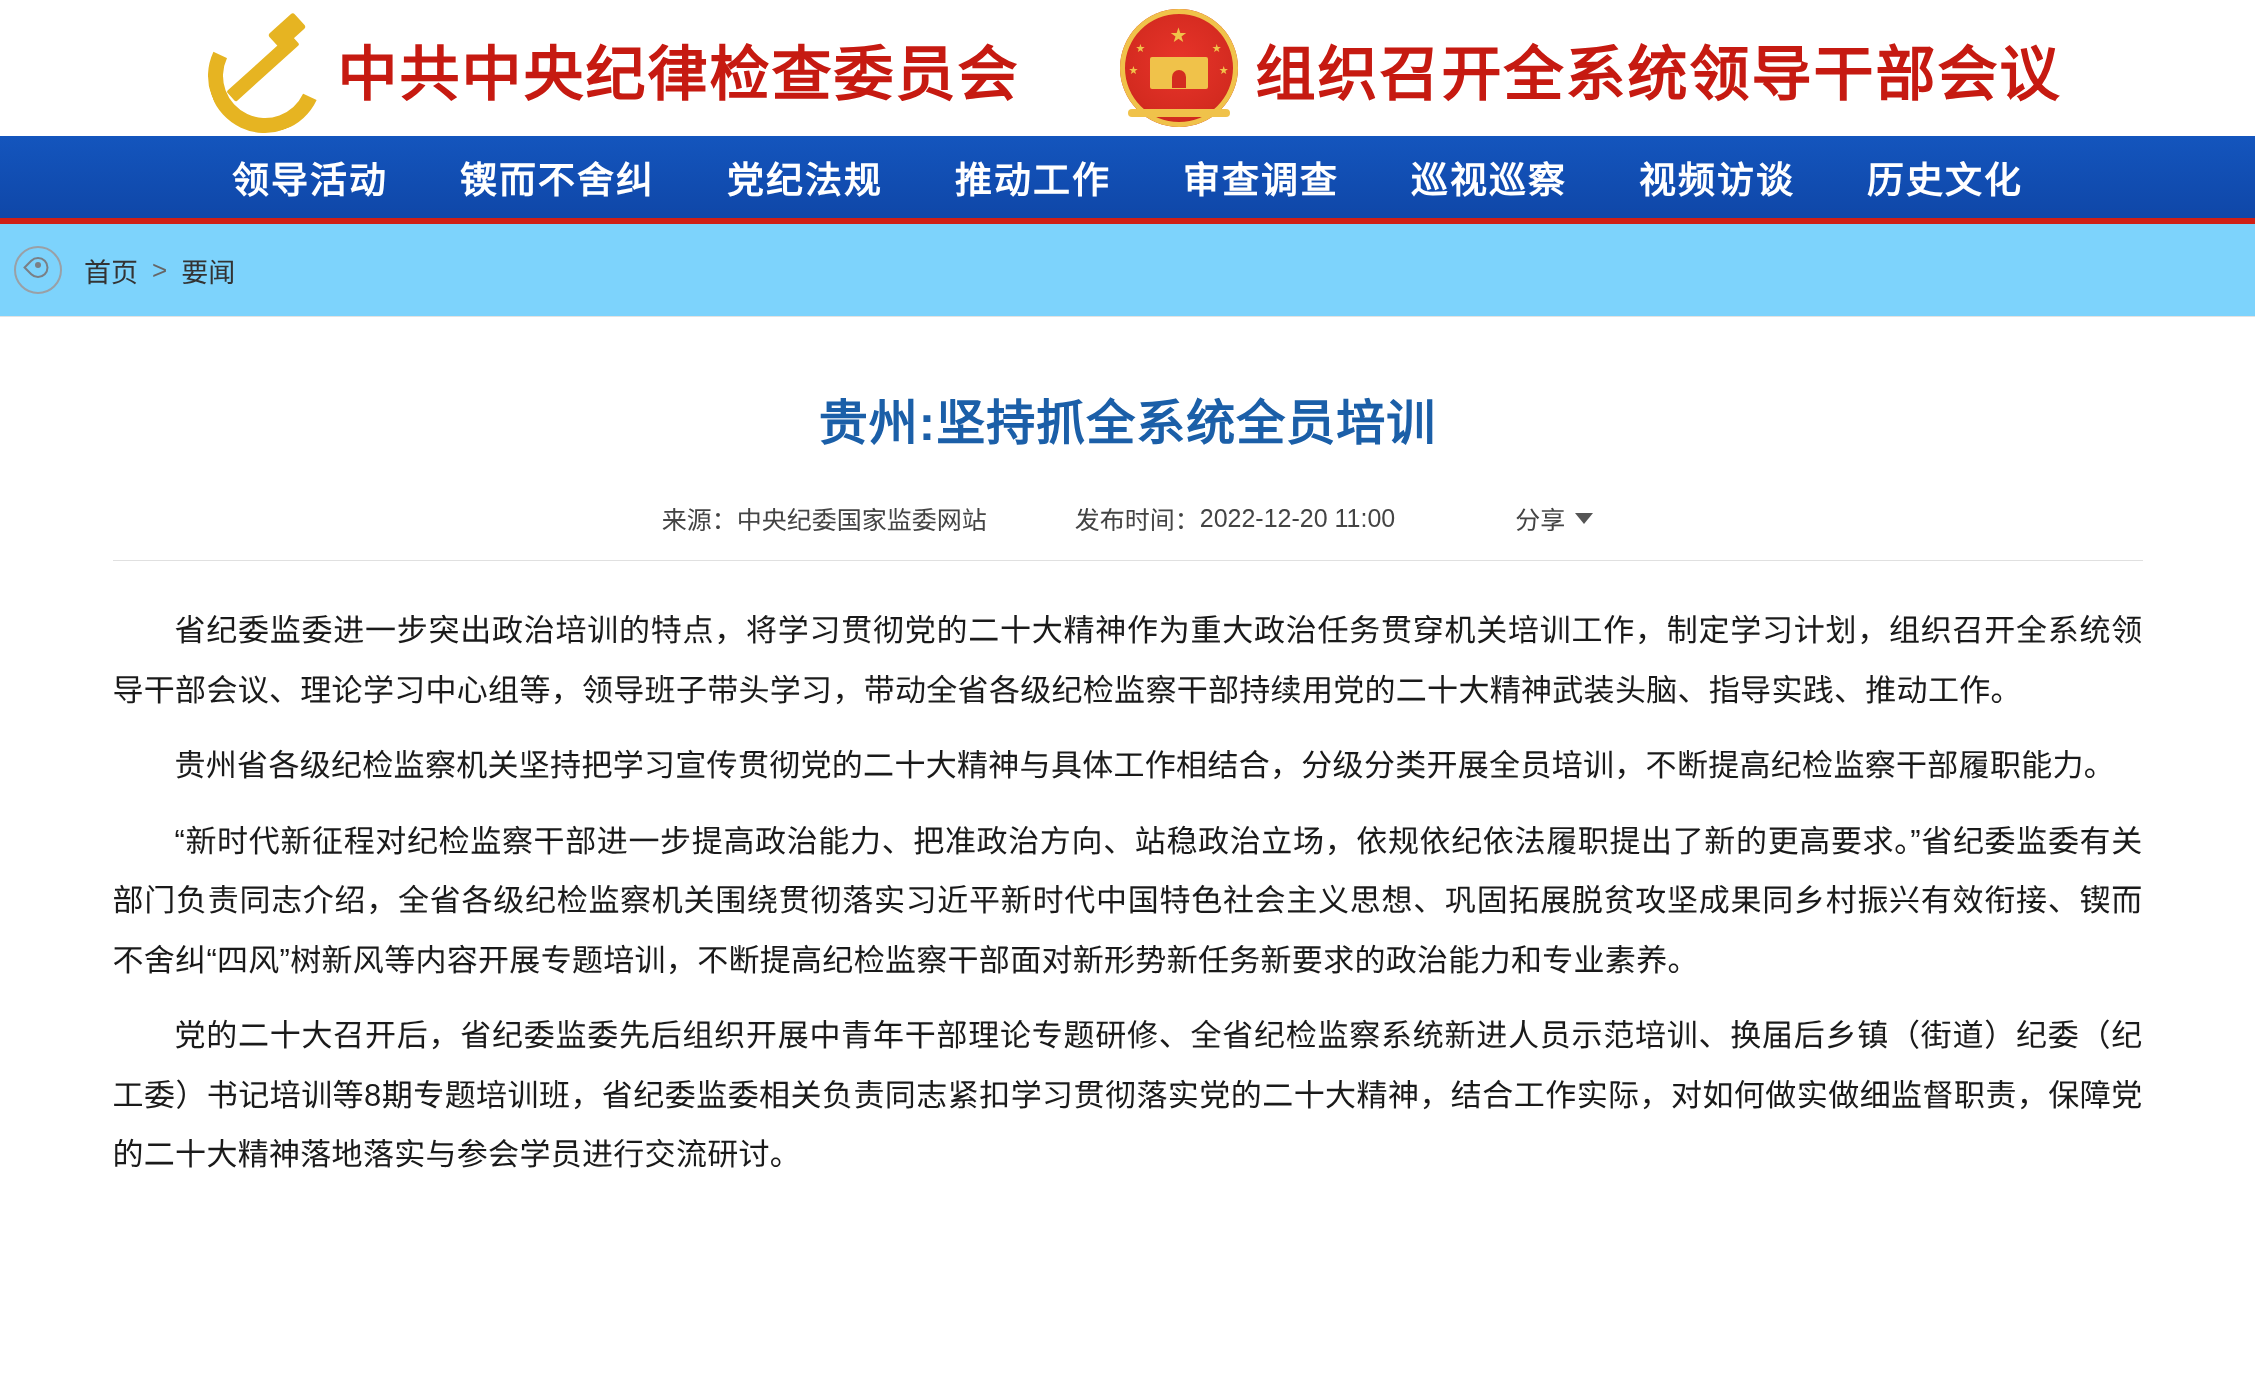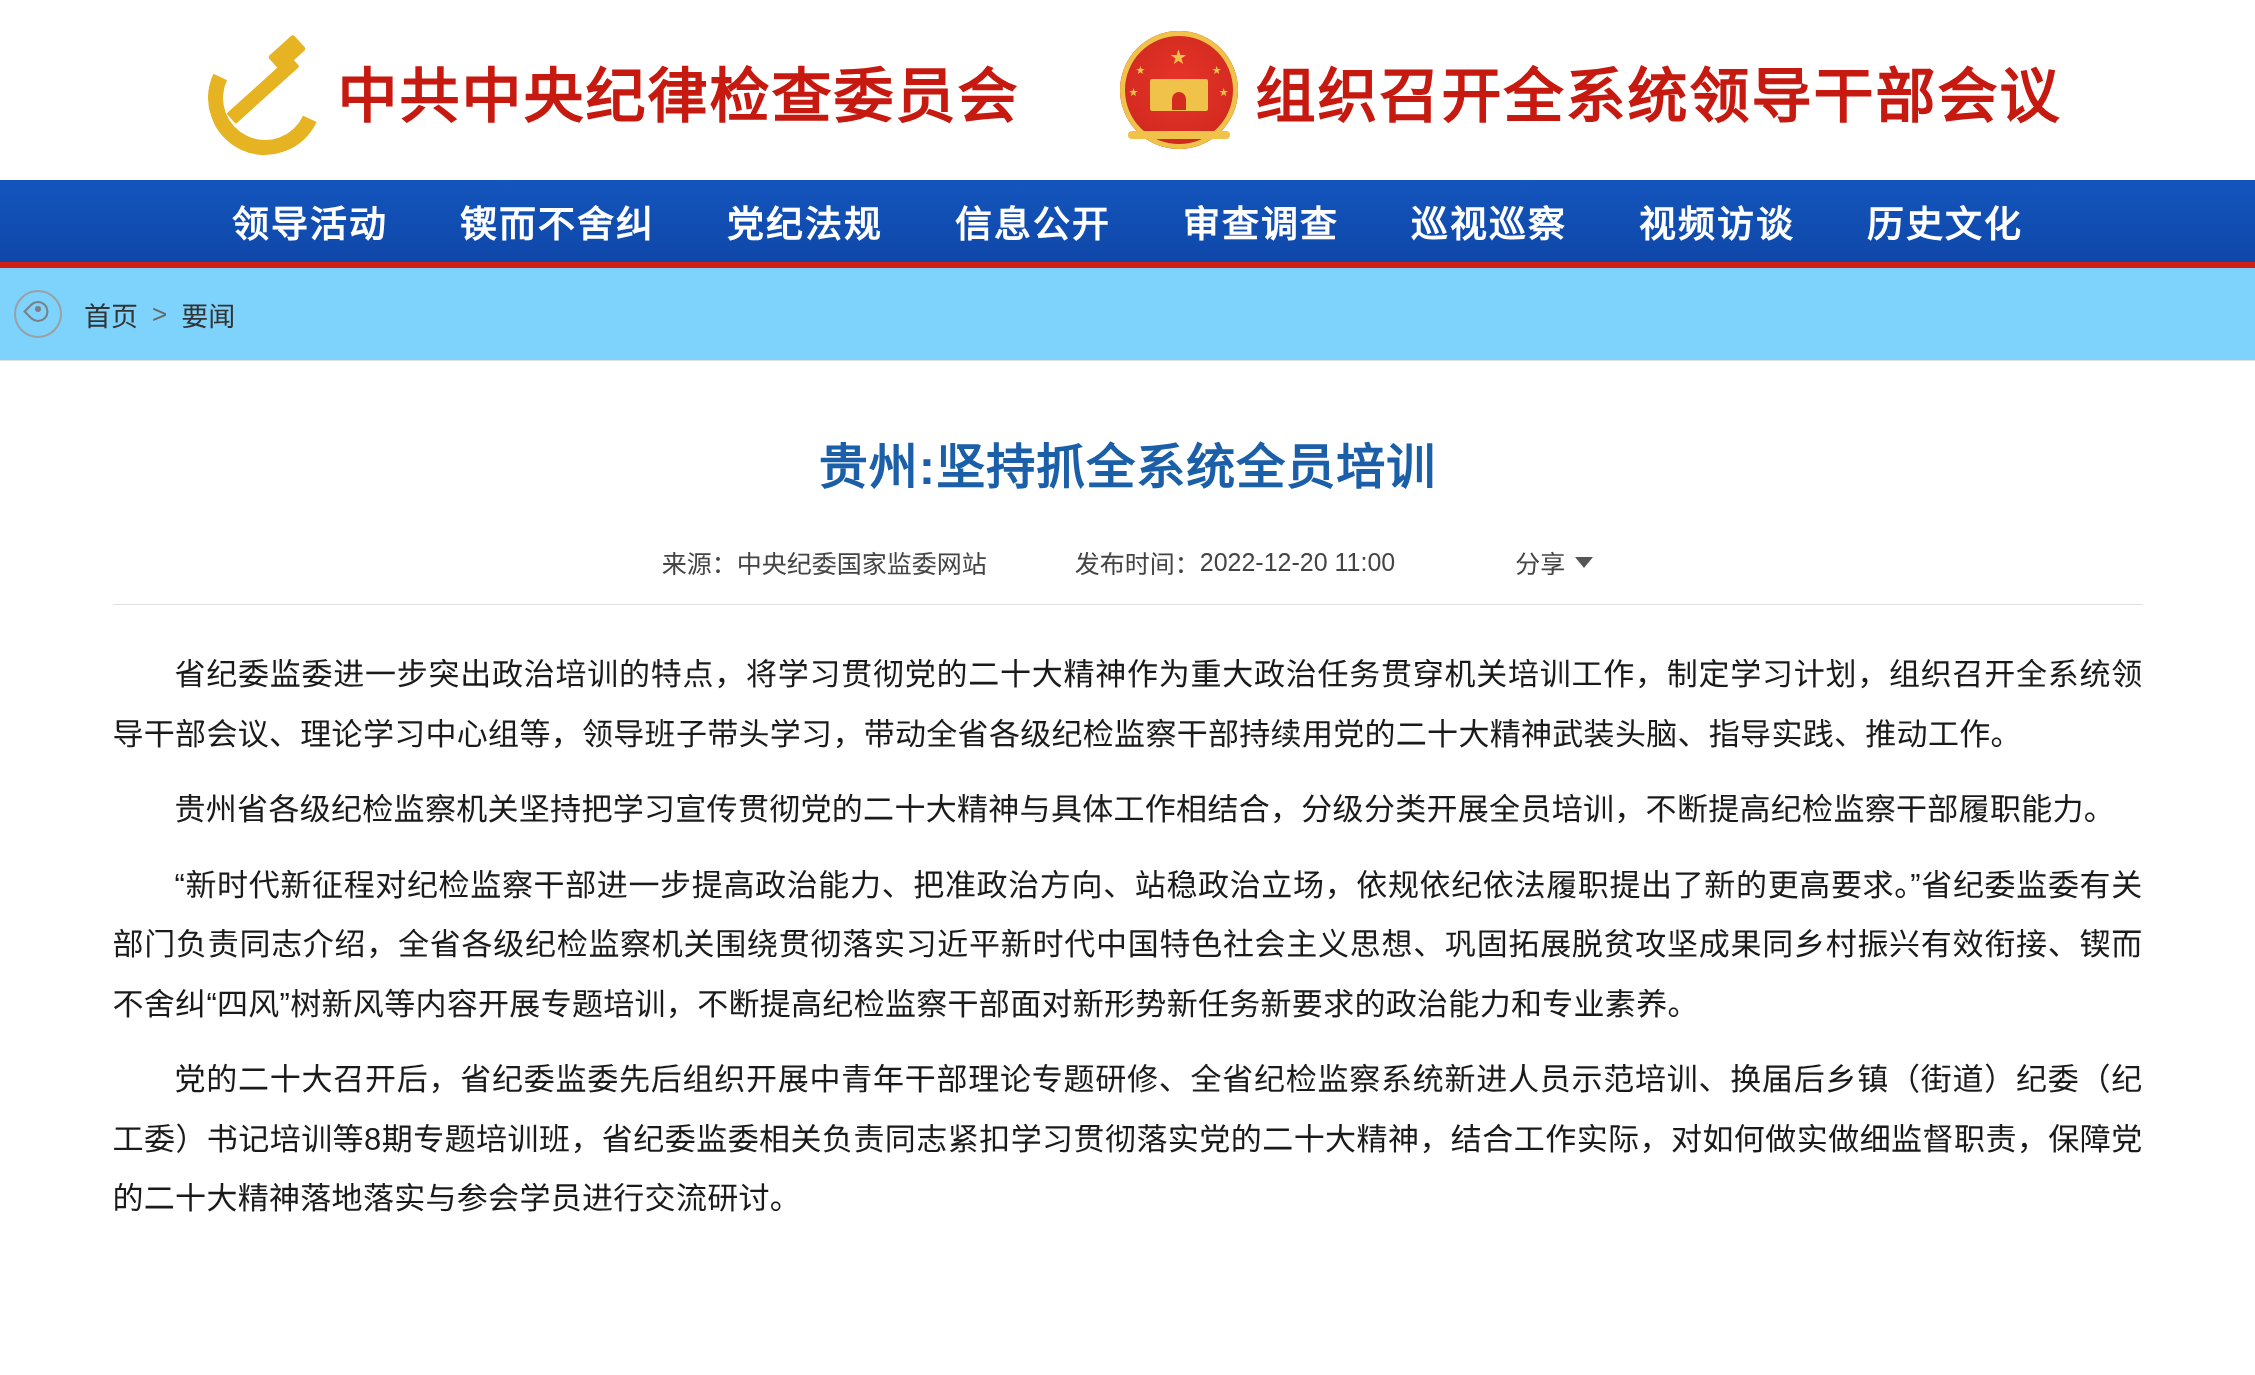--- a/index.html
+++ b/index.html
@@ -9,21 +9,21 @@
   }
   body {
     width: 2255px;
     height: 1375px;
     font-family: "Liberation Sans", "DejaVu Sans", sans-serif;
     overflow: hidden;
   }
 
   
   .site-header {
-    height: 180px;
+    height: 136px;
     display: flex;
     align-items: center;
     justify-content: center;
     background: #ffffff;
     padding: 0 40px;
     box-sizing: border-box;
   }
   .header-block {
     display: flex;
     align-items: center;
@@ -292,21 +292,21 @@
     </div>
     <div class="header-title">组织召开全系统领导干部会议</div>
   </div>
 
 </div>
 
 <div class="main-nav">
   <div class="nav-item">领导活动</div>
   <div class="nav-item">锲而不舍纠</div>
   <div class="nav-item">党纪法规</div>
-  <div class="nav-item">信息公开</div>
+  <div class="nav-item">推动工作</div>
   <div class="nav-item">审查调查</div>
   <div class="nav-item">巡视巡察</div>
   <div class="nav-item">视频访谈</div>
   <div class="nav-item">历史文化</div>
 </div>
 
 <div class="breadcrumb">
   <div class="pin-icon"></div>
   <div class="crumb crumb-link">首页</div>
   <div class="crumb-sep">&gt;</div>

